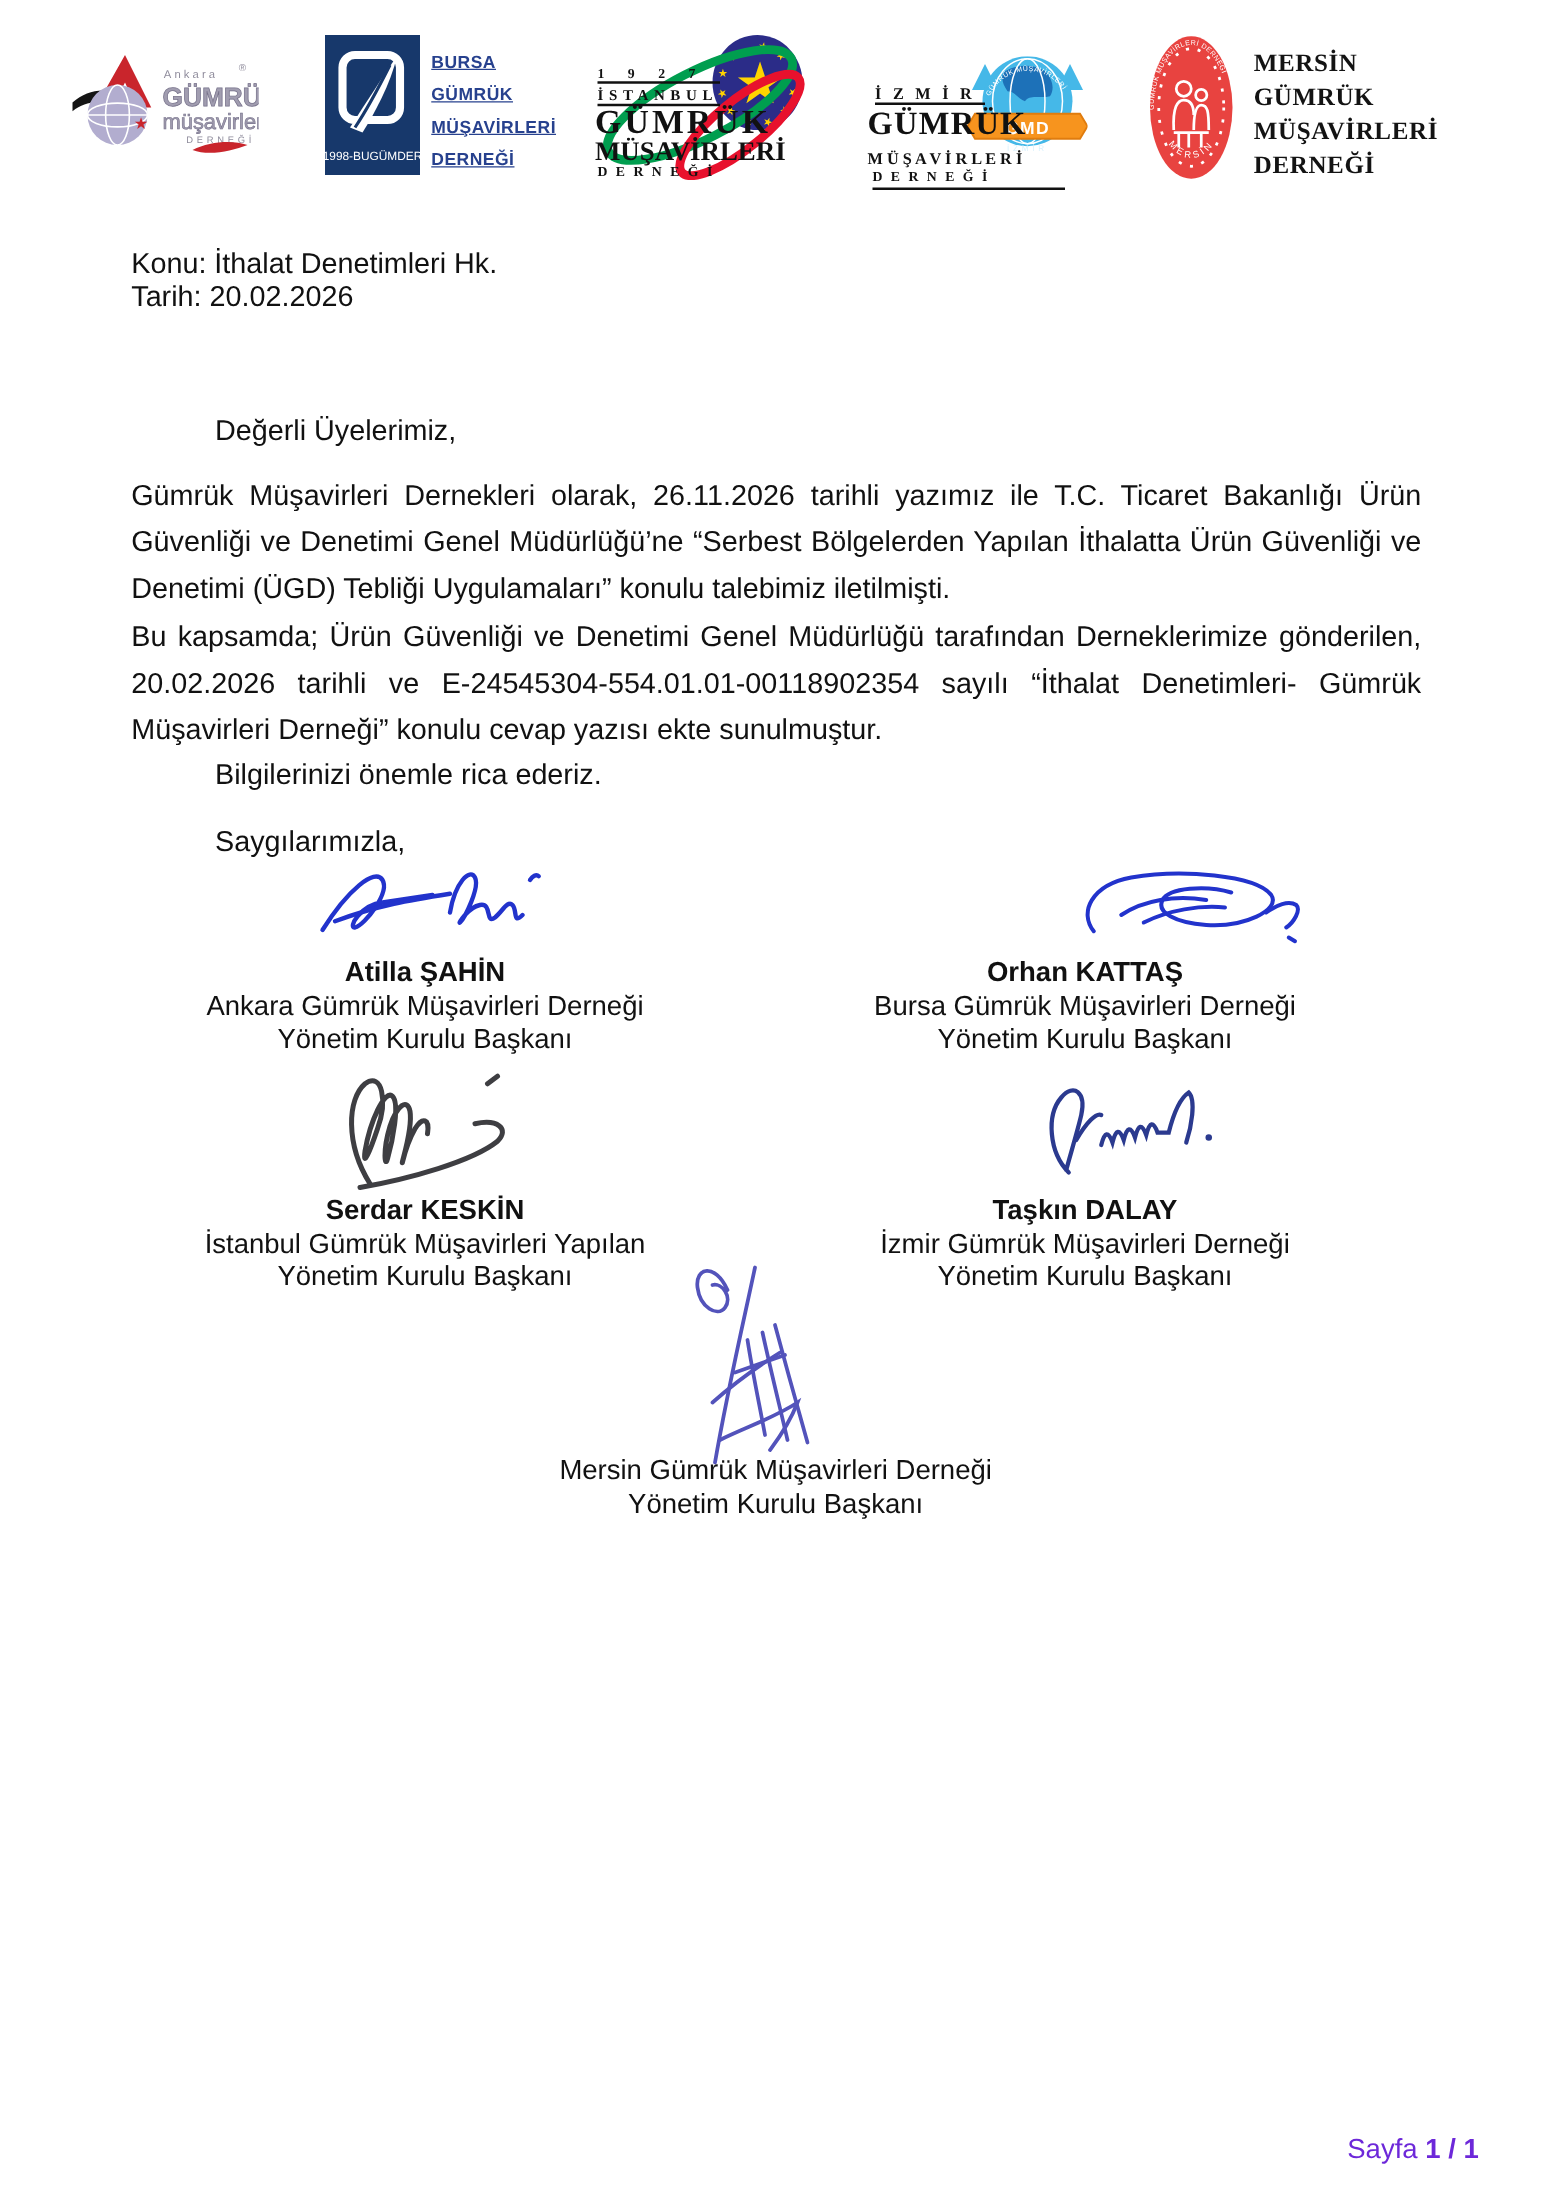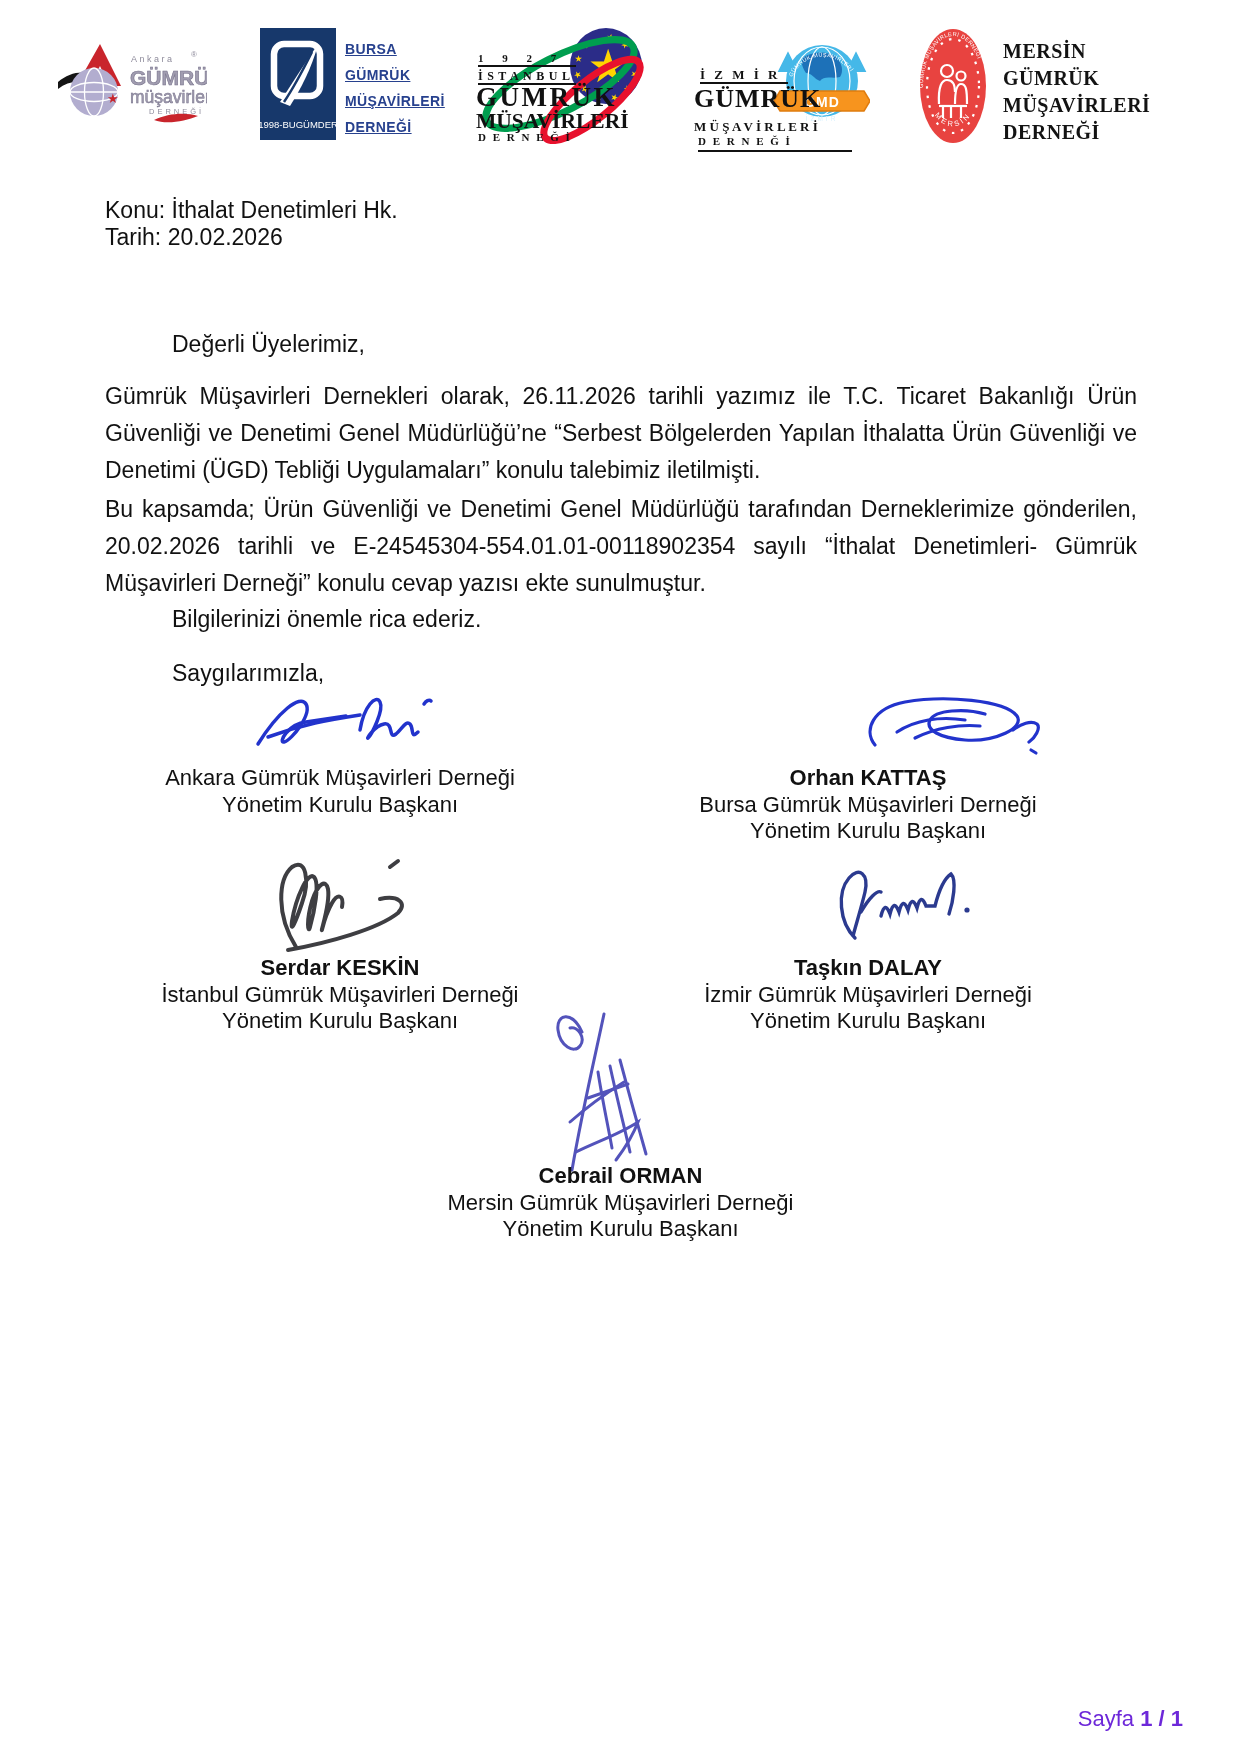--- a/index.html
+++ b/index.html
@@ -205,44 +205,44 @@
       <path d="M58,120 C76,104 96,90 112,80"></path>
       <path d="M86,70 C90,96 96,124 100,146"></path>
       <path d="M98,64 C104,92 112,124 118,150"></path>
       <path d="M108,58 C116,88 126,124 134,152"></path>
       <path d="M76,96 l40,-14"></path>
       <path d="M64,150 C84,140 108,132 126,120 C120,136 110,150 104,158"></path>
     </g>
   </svg>
 
   <div id="sigblock-ankara" class="abs sig-block">
+    <div class="sig-name">Atilla ŞAHİN</div>
     <div>Ankara Gümrük Müşavirleri Derneği</div>
     <div>Yönetim Kurulu Başkanı</div>
   </div>
 
   <div id="sigblock-bursa" class="abs sig-block">
     <div class="sig-name">Orhan KATTAŞ</div>
     <div>Bursa Gümrük Müşavirleri Derneği</div>
     <div>Yönetim Kurulu Başkanı</div>
   </div>
 
   <div id="sigblock-istanbul" class="abs sig-block">
     <div class="sig-name">Serdar KESKİN</div>
-    <div>İstanbul Gümrük Müşavirleri Derneği</div>
+    <div>İstanbul Gümrük Müşavirleri Yapılan</div>
     <div>Yönetim Kurulu Başkanı</div>
   </div>
 
   <div id="sigblock-izmir" class="abs sig-block">
     <div class="sig-name">Taşkın DALAY</div>
     <div>İzmir Gümrük Müşavirleri Derneği</div>
     <div>Yönetim Kurulu Başkanı</div>
   </div>
 
   <div id="sigblock-mersin" class="abs sig-block">
-    <div class="sig-name">Cebrail ORMAN</div>
     <div>Mersin Gümrük Müşavirleri Derneği</div>
     <div>Yönetim Kurulu Başkanı</div>
   </div>
 
   <div class="abs footer">
     <span>Sayfa</span>
     <b>1 / 1</b>
   </div>
 
 </div>

